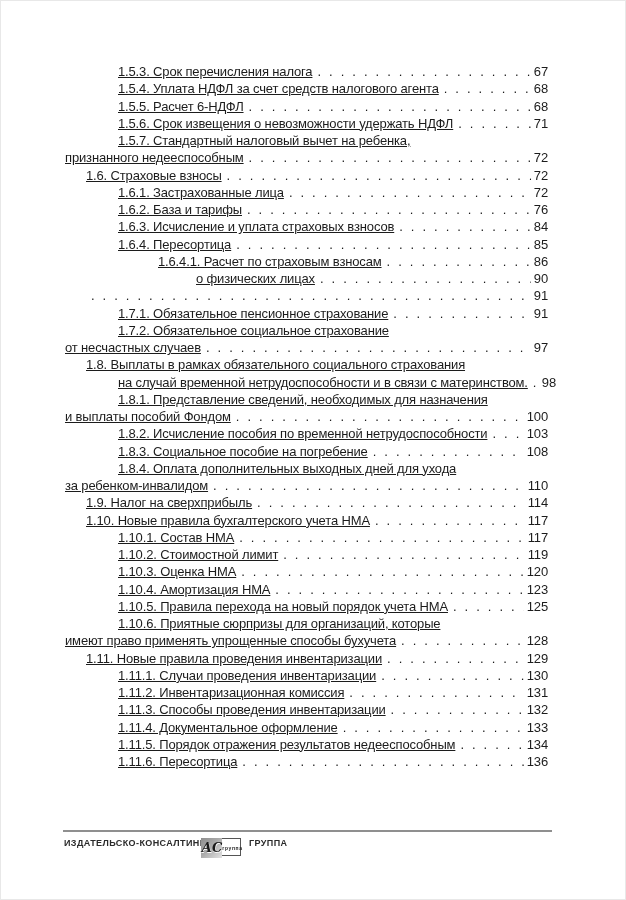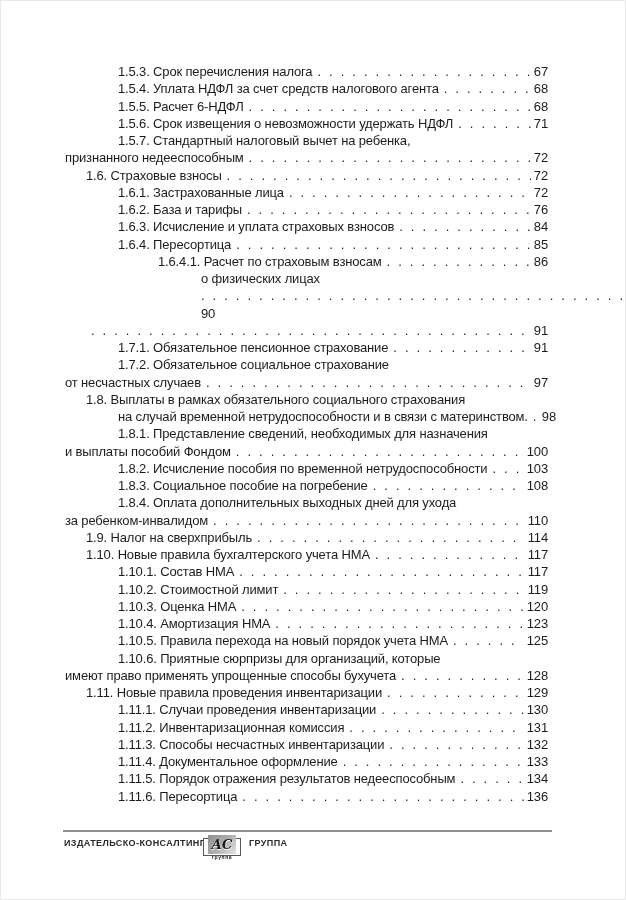--- a/index.html
+++ b/index.html
@@ -24,42 +24,42 @@
     right: 0;
     font-size: 13px;
     line-height: 17.25px;
     letter-spacing: -0.15px;
   }
   .line {
     display: flex;
     align-items: baseline;
     padding-right: 77px;
   }
-  .txt { white-space: nowrap; }
+  .txt { white-space: nowrap; text-decoration: underline; }
   .leader {
     flex: 1 1 auto;
     min-width: 6px;
     overflow: hidden;
     white-space: nowrap;
     margin: 0 3px 0 5px;
   }
   .leader::after {
     content: ". . . . . . . . . . . . . . . . . . . . . . . . . . . . . . . . . . . . . . . . . . . . . . . . . . . . . . . . . . . . . . . . . . . . . . . .";
     letter-spacing: 2.2px;
   }
   .pg { white-space: nowrap; text-align: right; }
 
   
   .lv1 { padding-left: 85px; }
   .lv2 { padding-left: 117px; }
   .lv3 { padding-left: 157px; }
   
   .cont1 { padding-left: 117px; }
   .cont2 { padding-left: 64px; }
-  .cont3 { padding-left: 195px; flex-direction: column; }
+  .cont3 { padding-left: 195px; }
 
   
   .footer-rule {
     position: absolute;
     left: 62px;
     top: 829px;
     width: 489px;
     height: 2px;
     background: #8f8f8f;
   }
@@ -76,21 +76,21 @@
   .logo {
     position: absolute;
     left: 202px;
     top: 837px;
     width: 38px;
     height: 18px;
     border: 1px solid #555;
     background: #fff;
     box-sizing: border-box;
     display: flex;
-    flex-direction: column;
+    flex-direction: row;
     align-items: center;
     justify-content: center;
     padding: 2px 2px 1px 2px;
   }
   .logo-emblem {
     width: 28px;
     height: 20px;
     background: linear-gradient(135deg, #8e8e8e 0%, #aaaaaa 45%, #e3e3e3 100%);
     font-family: "DejaVu Serif", serif;
     font-style: italic;
@@ -344,21 +344,21 @@
       </div>
       <div class="entry">
         <div class="line lv2">
           <span class="txt">1.11.2. Инвентаризационная комиссия</span>
           <span class="leader"></span>
           <span class="pg">131</span>
         </div>
       </div>
       <div class="entry">
         <div class="line lv2">
-          <span class="txt">1.11.3. Способы несчастных инвентаризации</span>
+          <span class="txt">1.11.3. Способы проведения инвентаризации</span>
           <span class="leader"></span>
           <span class="pg">132</span>
         </div>
       </div>
       <div class="entry">
         <div class="line lv2">
           <span class="txt">1.11.4. Документальное оформление</span>
           <span class="leader"></span>
           <span class="pg">133</span>
         </div>

